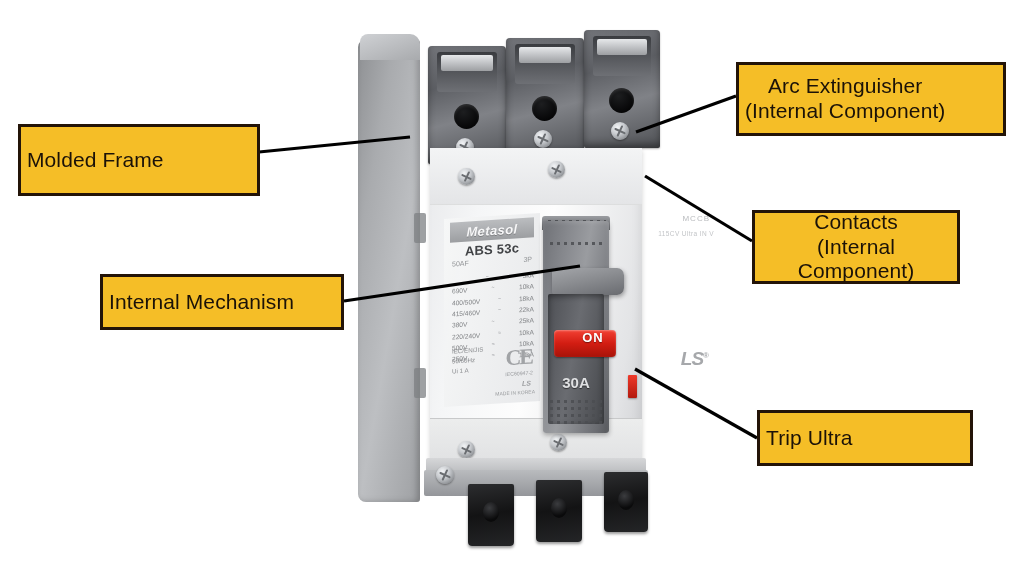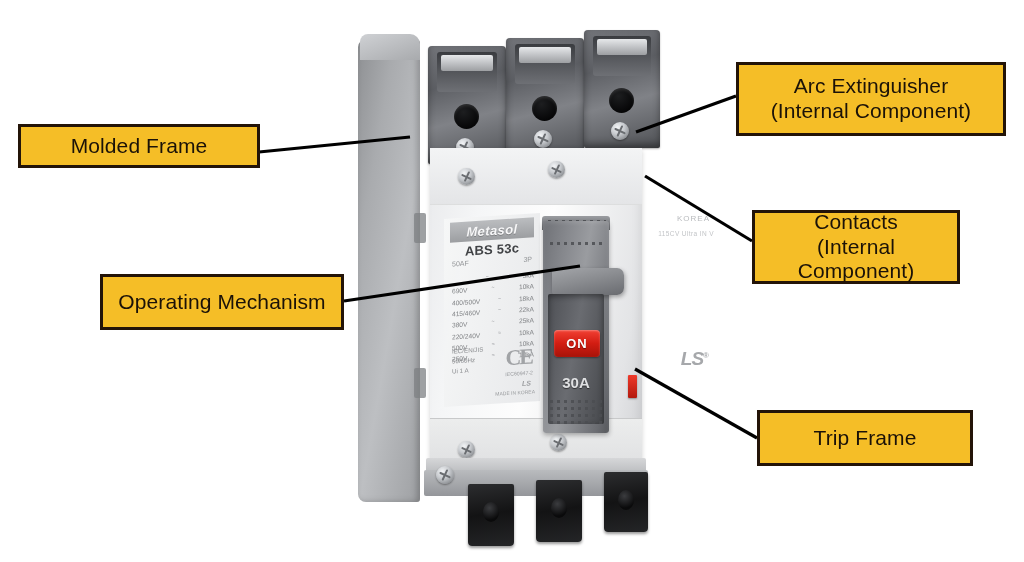--- a/index.html
+++ b/index.html
@@ -6,21 +6,21 @@
   body{width:1024px;height:562px;overflow:hidden;
        font-family:"Liberation Sans","DejaVu Sans",sans-serif;}
   #stage{position:relative;width:1024px;height:562px;background:#ffffff;}
 
   
   .callout{
     position:absolute;
     background:#F5BE27;
     border:3px solid #231408;
     box-sizing:border-box;
-    display:flex;align-items:center;justify-content:center;
+    display:flex;align-items:center;
     text-align:center;
     color:#1b1208;
     line-height:1.18;
     letter-spacing:.1px;
     font-size:21px;
     padding:4px 6px;
   }
   .callout span{display:block;}
 
   
@@ -155,22 +155,23 @@
   .toggle-inner{
     position:absolute;left:208px;top:276px;width:56px;height:130px;
     background:linear-gradient(100deg,#4e5055,#6a6c71 45%,#46484c);
     border-radius:2px;
     box-shadow:inset 0 2px 6px rgba(0,0,0,.45);
   }
   .on-badge{
     position:absolute;left:214px;top:312px;width:46px;height:27px;
     background:linear-gradient(180deg,#f24033 0%,#d21d12 50%,#a81309 100%);
     border-radius:4px;
-    display:flex;align-items:center;justify-content:center;
+    display:flex;align-items:flex-start;justify-content:center;
     box-shadow:inset 0 1px 2px rgba(255,255,255,.35), 0 1px 2px rgba(0,0,0,.4);
+    padding-left:16px;
   }
   .on-badge span{
     color:#ffffff;font-size:13px;font-weight:bold;letter-spacing:1px;
     text-shadow:0 1px 1px rgba(0,0,0,.45);
   }
   .amp-label{
     position:absolute;left:207px;top:356px;width:58px;
     color:#dfe0e2;font-size:15px;font-weight:bold;text-align:center;
     text-shadow:0 1px 1px rgba(0,0,0,.55);
   }
@@ -250,21 +251,21 @@
 
     <div class="housing"></div>
     <div class="housing-topband"></div>
     <div class="housing-botband"></div>
 
     <div class="screw" style="left:118px;top:150px;width:17px;height:17px;"></div>
     <div class="screw" style="left:208px;top:143px;width:17px;height:17px;"></div>
     <div class="screw" style="left:118px;top:423px;width:17px;height:17px;"></div>
     <div class="screw" style="left:210px;top:416px;width:17px;height:17px;"></div>
 
-    <div class="mccb-txt">KOREA</div>
+    <div class="mccb-txt">MCCB</div>
     <div class="mccb-sub">115CV  Ultra  IN V</div>
     <div class="ls-logo">LS<sup>®</sup></div>
 
     <div class="nameplate">
       <div class="np-brand">Metasol</div>
       <div class="np-model">ABS 53c</div>
       <div class="np-sub">50AF</div>
       <div class="np-sub2">3P</div>
       <div class="np-rows" id="spec-rows">
           <div class="np-row">
@@ -348,39 +349,39 @@
   </div>
 
   <svg id="leaders" viewBox="0 0 1024 562">
     <line x1="259" y1="152" x2="410" y2="137" stroke="#000" stroke-width="3.2"></line>
     <line x1="736" y1="96" x2="636" y2="132" stroke="#000" stroke-width="3.2"></line>
     <line x1="752" y1="241" x2="645" y2="176" stroke="#000" stroke-width="3.2"></line>
     <line x1="344" y1="301" x2="580" y2="266" stroke="#000" stroke-width="3.2"></line>
     <line x1="757" y1="438" x2="635" y2="369" stroke="#000" stroke-width="3.2"></line>
   </svg>
 
-  <div class="callout" style="left:18px;top:124px;width:242px;height:44px;">
+  <div class="callout" style="left:18px;top:124px;width:242px;height:72px;">
     <span>Molded Frame</span>
   </div>
 
   <div class="callout" style="left:736px;top:62px;width:270px;height:74px;">
     <div>
       <span>Arc Extinguisher</span>
       <span>(Internal Component)</span>
     </div>
   </div>
 
   <div class="callout" style="left:752px;top:210px;width:208px;height:74px;">
     <div>
       <span>Contacts</span>
       <span>(Internal Component)</span>
     </div>
   </div>
 
   <div class="callout" style="left:100px;top:274px;width:244px;height:56px;">
-    <span>Operating Mechanism</span>
+    <span>Internal Mechanism</span>
   </div>
 
   <div class="callout" style="left:757px;top:410px;width:216px;height:56px;">
-    <span>Trip Frame</span>
+    <span>Trip Ultra</span>
   </div>
 
 </div>
 
 </body></html>

